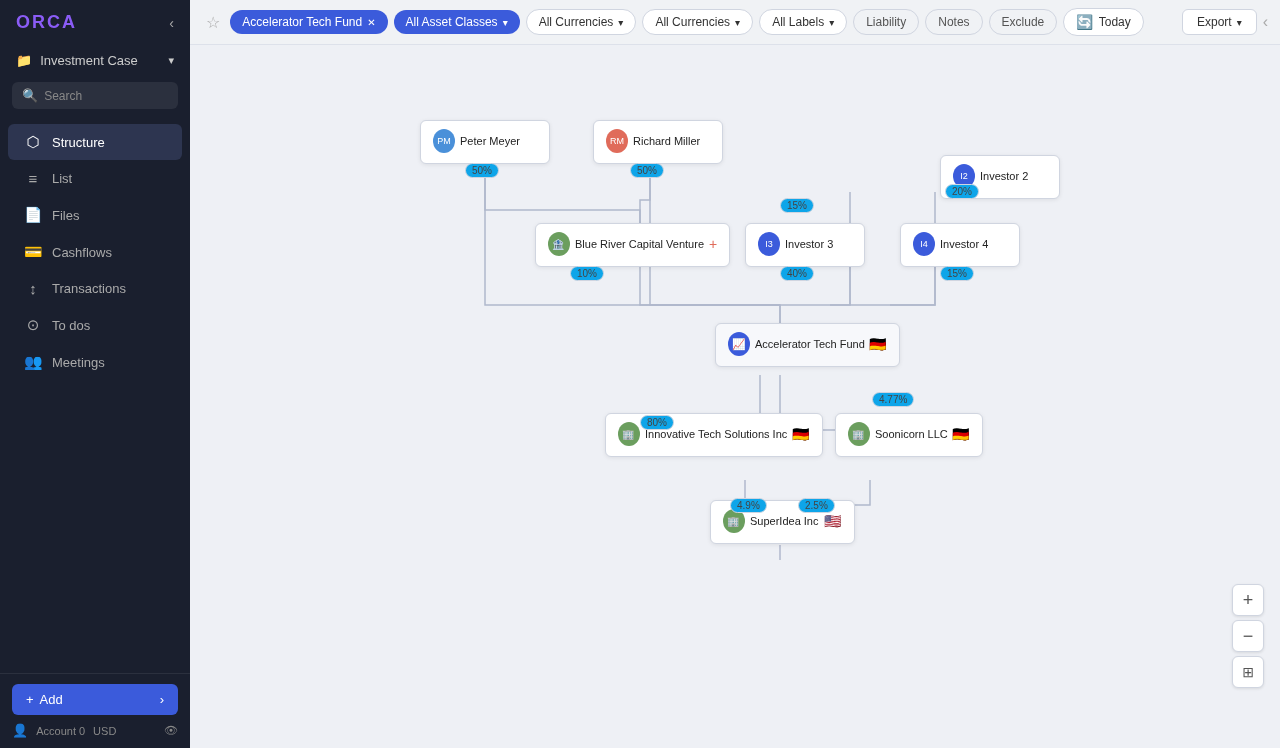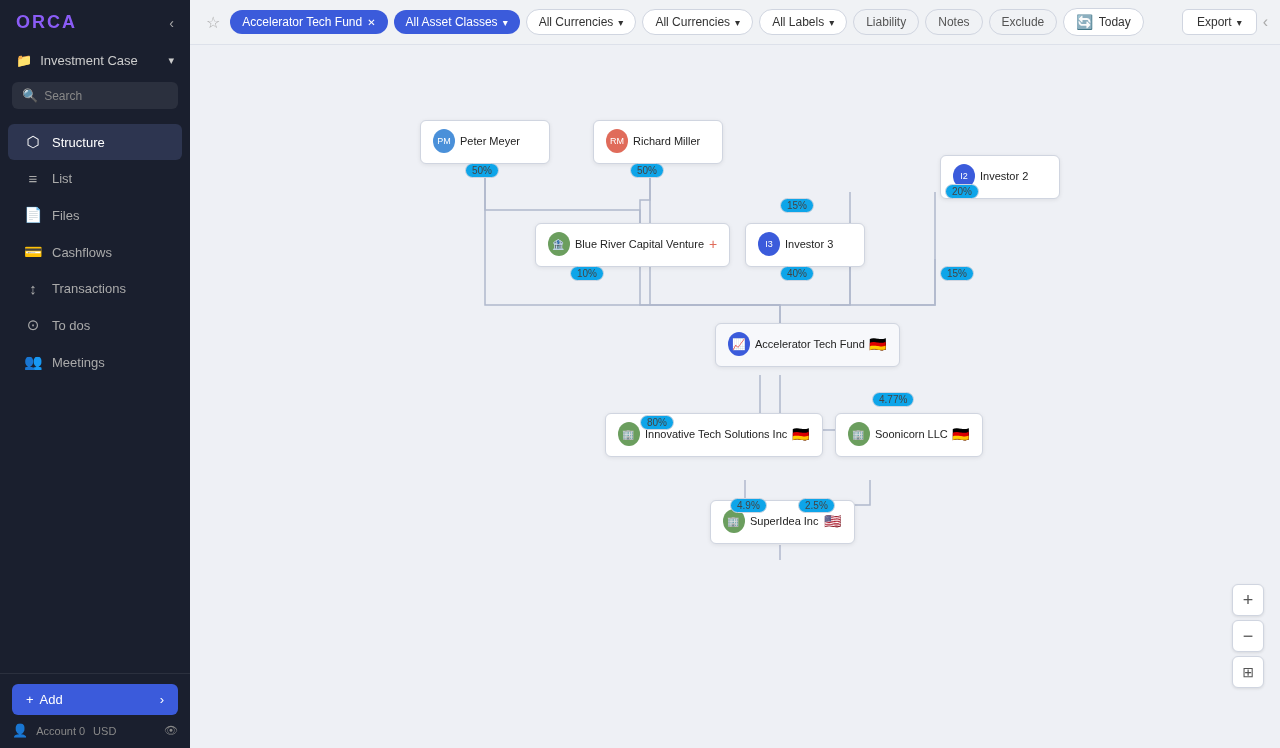--- a/index.html
+++ b/index.html
@@ -494,20 +494,26 @@
     <div class="percentage-badge" style="left:755px;top:139px;">20%</div>
 
     <div class="node" style="left:555px;top:178px;min-width:120px;">
       <div class="node-header">
         <div class="node-avatar avatar-i3">I3</div>
         <span class="node-label">Investor 3</span>
       </div>
     </div>
     <div class="percentage-badge" style="left:590px;top:221px;">40%</div>
 
+    <div class="node" style="left:710px;top:178px;min-width:120px;">
+      <div class="node-header">
+        <div class="node-avatar avatar-i4">I4</div>
+        <span class="node-label">Investor 4</span>
+      </div>
+    </div>
     <div class="percentage-badge" style="left:750px;top:221px;">15%</div>
 
     <div class="node" style="left:345px;top:178px;min-width:140px;">
       <div class="node-header">
         <div class="node-avatar avatar-company" style="font-size:10px;">🏦</div>
         <span class="node-label">Blue River Capital Venture</span>
         <span style="margin-left:auto;color:#e06b5a;font-size:14px;">+</span>
       </div>
     </div>
     <div class="percentage-badge" style="left:380px;top:221px;">10%</div>

